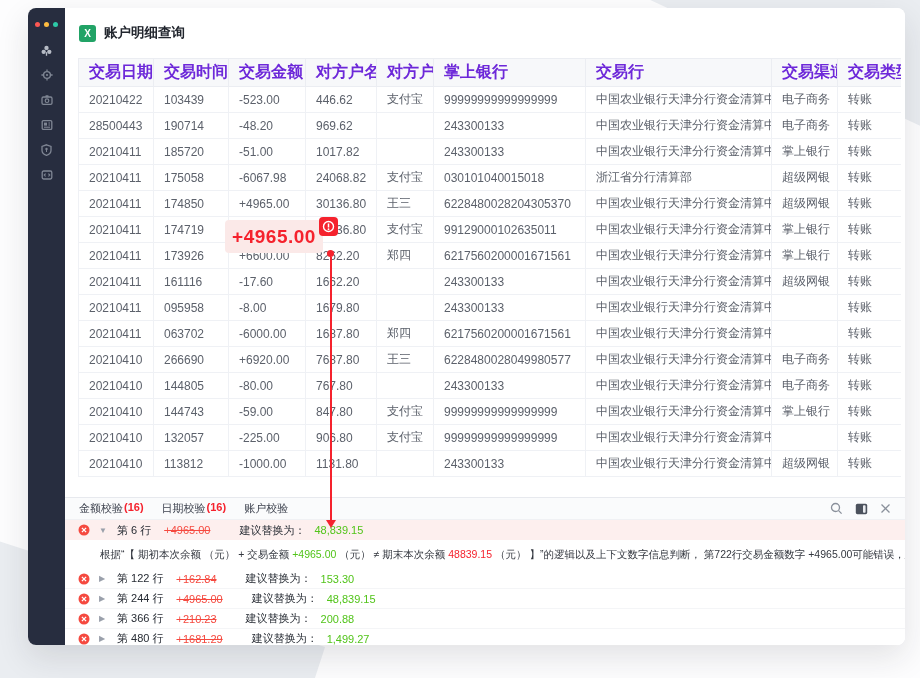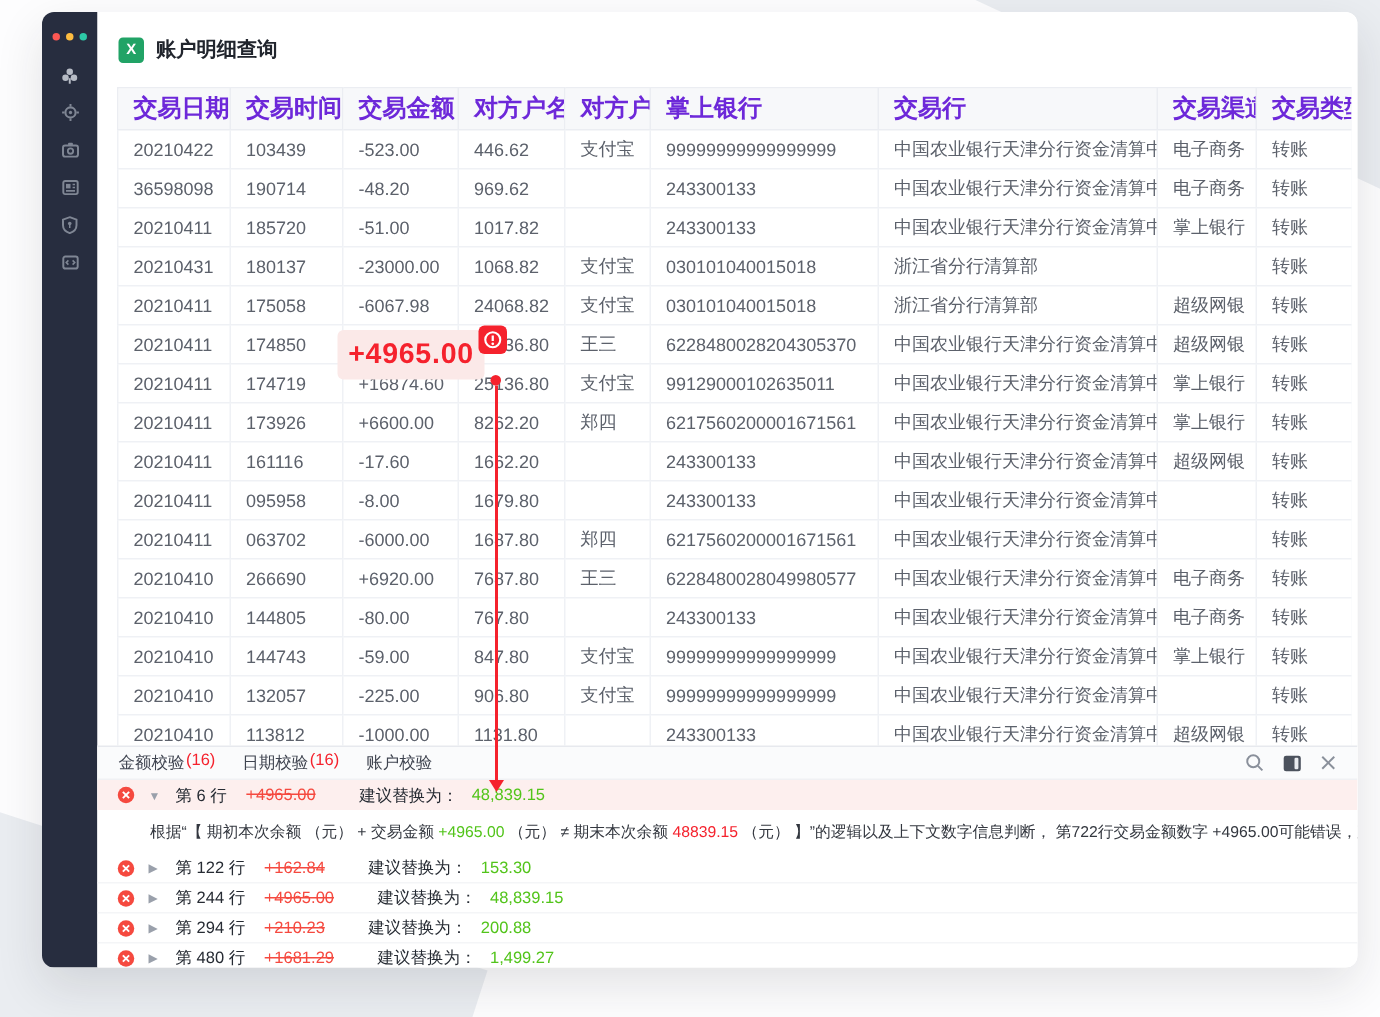--- a/index.html
+++ b/index.html
@@ -50,21 +50,21 @@
   .anno-line { left:265px; top:249px; width:2px; height:263px; background:#f5222d; }
   .anno-arrow { left:261px; top:512px; width:0; height:0;
                 border-left:5px solid transparent; border-right:5px solid transparent; border-top:8px solid #f5222d; }
 
   
   .panel { position:absolute; left:0; right:0; bottom:0; height:148px; background:#fff;
            border-top:1px solid #e7e9ee; z-index:20; font-size:11px; }
   .ptabs { height:22px; background:#fafbfc; display:flex; align-items:center; gap:18px; padding:0 14px;
            color:#3f4450; border-bottom:1px solid #f0f1f4; }
   .ptab { display:flex; gap:1px; cursor:pointer; }
-  .ptab .count { color:#f5222d; }
+  .ptab .count { color:#f5222d;font-weight:bold; }
   .ptools { margin-left:auto; display:flex; gap:12px; align-items:center; }
   .ptool { cursor:pointer; display:flex; align-items:center; }
   .err-row { height:20px; display:flex; align-items:center; padding:0 13px; gap:9px; color:#262b33;
              border-bottom:1px solid #f4f5f7; cursor:pointer; }
   .err-row.expanded { background:#fdefee; border-bottom:none; }
   .err-ico { width:12px; height:12px; flex:none; display:flex; }
   .caret { color:#9aa0ab; font-size:8px; width:9px; }
   .old { color:#f5493f; text-decoration:line-through; margin-left:4px; }
   .newv { color:#52c41a; }
   .suggest { margin-left:20px; }
@@ -182,50 +182,39 @@
               <td>103439</td>
               <td>-523.00</td>
               <td>446.62</td>
               <td>支付宝</td>
               <td>99999999999999999</td>
               <td>中国农业银行天津分行资金清算中心</td>
               <td>电子商务</td>
               <td>转账</td>
             </tr>
             <tr>
-              <td>36598098</td>
+              <td>28500443</td>
               <td>190714</td>
               <td>-48.20</td>
               <td>969.62</td>
               <td></td>
               <td>243300133</td>
               <td>中国农业银行天津分行资金清算中心</td>
               <td>电子商务</td>
               <td>转账</td>
             </tr>
             <tr>
               <td>20210411</td>
               <td>185720</td>
               <td>-51.00</td>
               <td>1017.82</td>
               <td></td>
               <td>243300133</td>
               <td>中国农业银行天津分行资金清算中心</td>
               <td>掌上银行</td>
-              <td>转账</td>
-            </tr>
-            <tr>
-              <td>20210431</td>
-              <td>180137</td>
-              <td>-23000.00</td>
-              <td>1068.82</td>
-              <td>支付宝</td>
-              <td>030101040015018</td>
-              <td>浙江省分行清算部</td>
-              <td></td>
               <td>转账</td>
             </tr>
             <tr>
               <td>20210411</td>
               <td>175058</td>
               <td>-6067.98</td>
               <td>24068.82</td>
               <td>支付宝</td>
               <td>030101040015018</td>
               <td>浙江省分行清算部</td>
@@ -465,21 +454,21 @@
         <span class="err-ico">
             <svg width="12" height="12" viewBox="0 0 12 12">
               <circle cx="6" cy="6" r="5.5" fill="#f5493f"></circle>
               <g stroke="#fff" stroke-width="1.3">
                 <line x1="3.9" y1="3.9" x2="8.1" y2="8.1"></line>
                 <line x1="8.1" y1="3.9" x2="3.9" y2="8.1"></line>
               </g>
             </svg>
           </span>
         <span class="caret">▶</span>
-        <span>第 294 行</span>
+        <span>第 366 行</span>
         <span class="old">+210.23</span>
         <span class="suggest">建议替换为：</span>
         <span class="newv">200.88</span>
       </div>
 
       <div class="err-row">
         <span class="err-ico">
             <svg width="12" height="12" viewBox="0 0 12 12">
               <circle cx="6" cy="6" r="5.5" fill="#f5493f"></circle>
               <g stroke="#fff" stroke-width="1.3">

